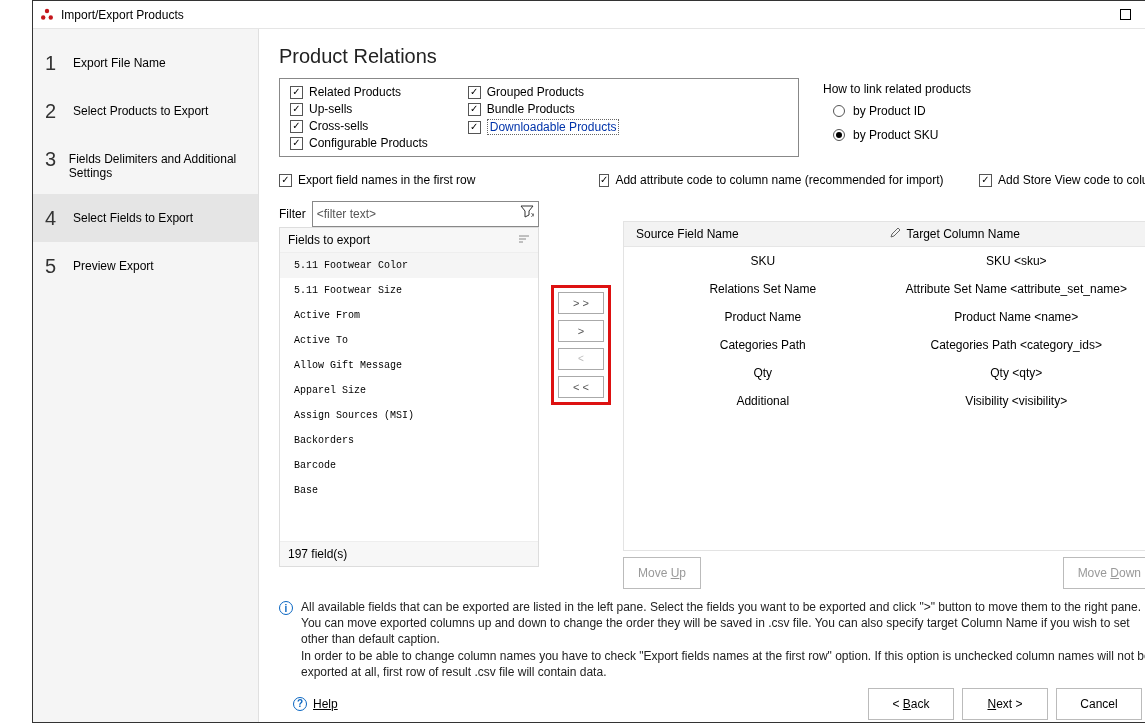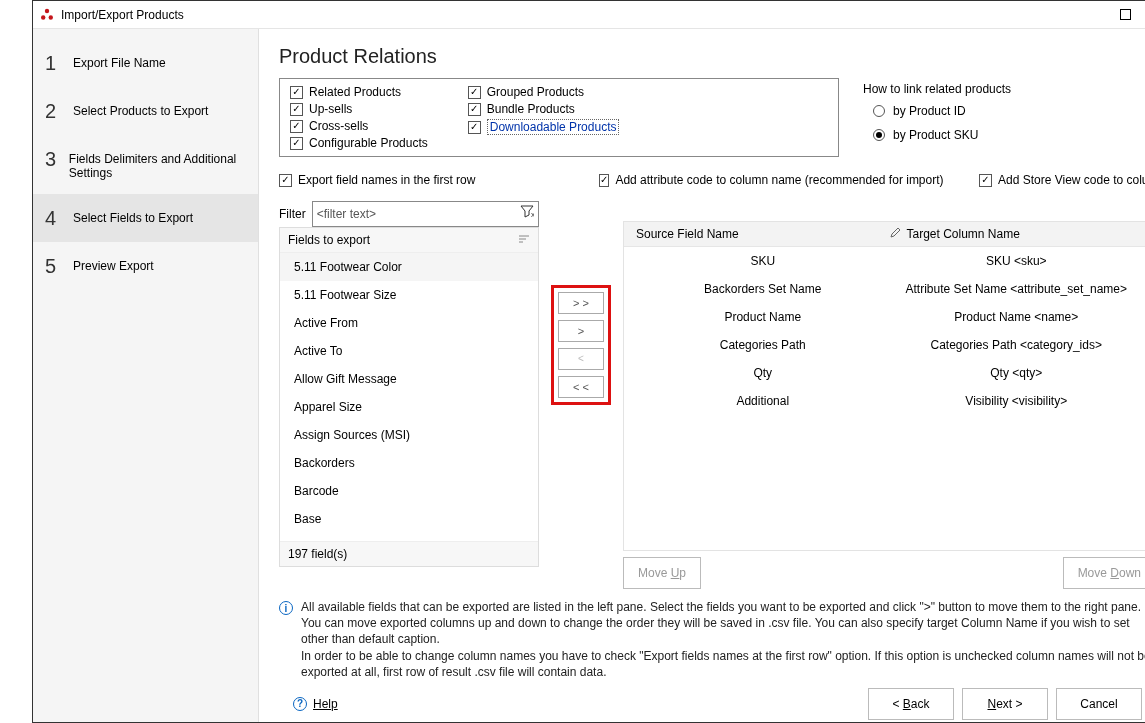--- a/index.html
+++ b/index.html
@@ -76,21 +76,21 @@
     margin: 0 0 10px 0;
   }
   .relations-row {
     display: flex; align-items: stretch; gap: 20px;
     margin-bottom: 10px;
   }
   .relations-box {
     border: 1px solid #888;
     padding: 6px 10px;
     display: flex; gap: 40px;
-    width: 560px;
+    width: 520px;
   }
   .relations-col { display: flex; flex-direction: column; gap: 3px; }
   .chk {
     display: inline-flex; align-items: center; gap: 6px;
     white-space: nowrap;
   }
   .chk .box {
     width: 13px; height: 13px;
     border: 1px solid #555;
     background:#fff;
@@ -155,22 +155,23 @@
     padding: 5px 8px;
     border-bottom: 1px solid #eee;
     font-size:12px;
   }
   .list-body {
     flex:1; overflow:hidden;
     display:flex; flex-direction:column;
   }
   .list-item {
     padding: 7px 14px;
-    font-size:12px;
+    font-size:10px;
     white-space:nowrap;
+    font-family:Liberation Mono, monospace;
   }
   .list-item.selected { background:#f5f5f5; }
   .list-footer {
     border-top:1px solid #eee; background:#f7f7f7;
     padding: 5px 8px; font-size:12px;
   }
 
   .xfer-col {
     width: 64px;
     display:flex; flex-direction:column; align-items:center; justify-content:flex-start;
@@ -455,21 +456,21 @@
                 </span>
                 <span>Target Column Name</span>
               </div>
             </div>
             <div class="tbody">
               <div class="trow">
                   <div class="tcell">SKU</div>
                   <div class="tcell">SKU &lt;sku&gt;</div>
                 </div>
               <div class="trow">
-                  <div class="tcell">Backorders Set Name</div>
+                  <div class="tcell">Relations Set Name</div>
                   <div class="tcell">Attribute Set Name &lt;attribute_set_name&gt;</div>
                 </div>
               <div class="trow">
                   <div class="tcell">Product Name</div>
                   <div class="tcell">Product Name &lt;name&gt;</div>
                 </div>
               <div class="trow">
                   <div class="tcell">Categories Path</div>
                   <div class="tcell">Categories Path &lt;category_ids&gt;</div>
                 </div>

